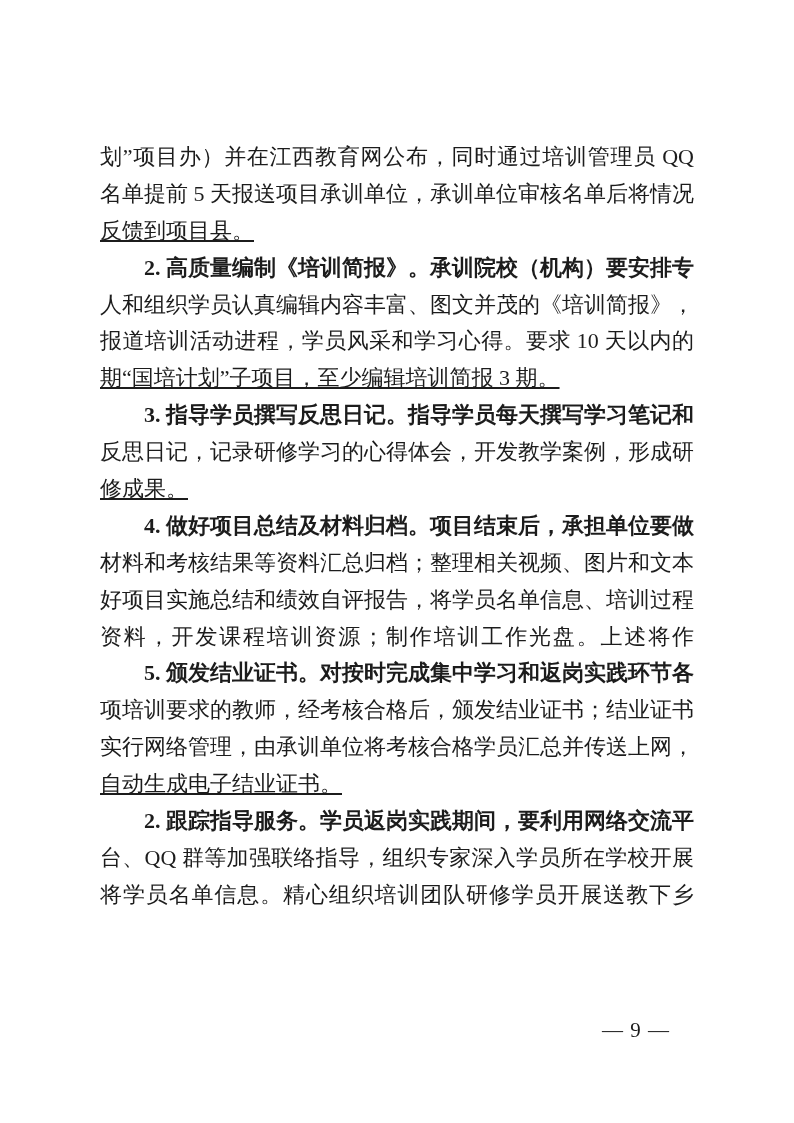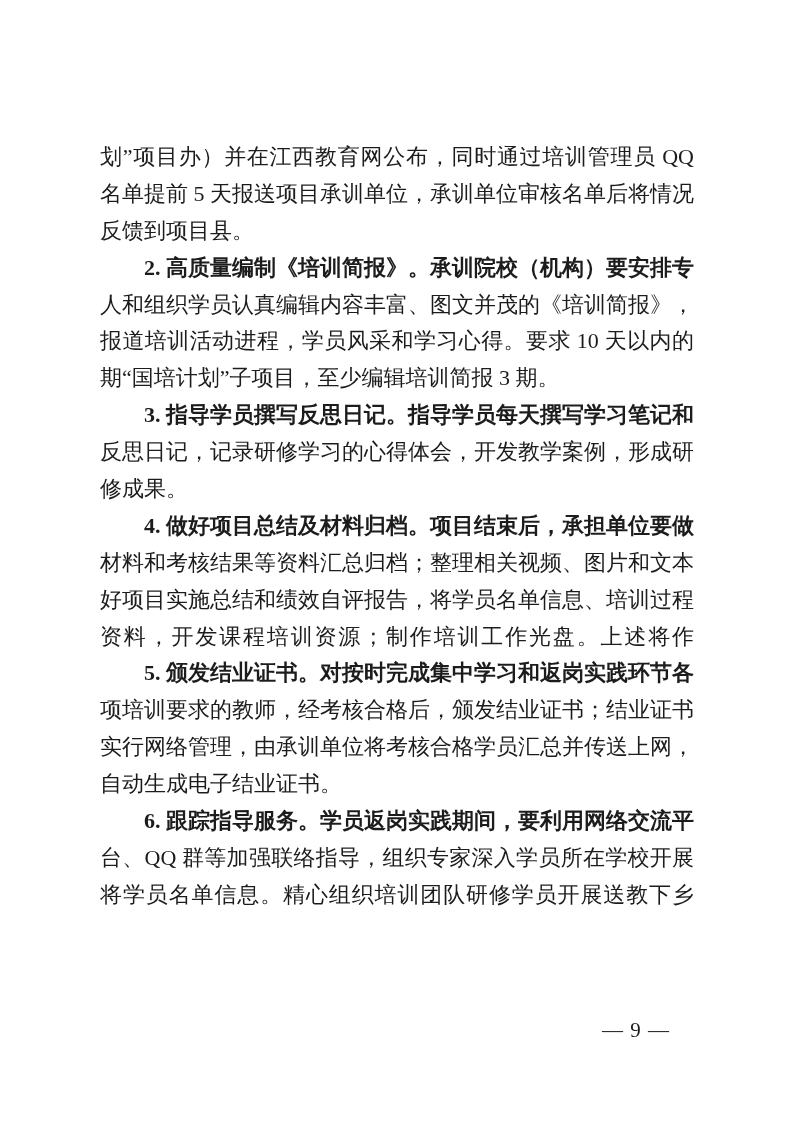--- a/index.html
+++ b/index.html
@@ -31,20 +31,21 @@
     text-align: justify;
     text-align-last: justify;
     text-justify: inter-ideograph;
     white-space: normal;
     overflow: hidden;
   }
   .line.indent { text-indent: 2em; font-weight: bold; }
   .line.last {
     text-align: right;
     text-align-last: left;
+    text-decoration: underline;
   }
   .page-footer {
     position: absolute;
     top: 1016px;
     right: 124px;
     font-size: 21px;
     line-height: 28px;
     color: #1c1c1c;
     letter-spacing: 1px;
   }
@@ -76,19 +77,19 @@
         <div class="line">好项目实施总结和绩效自评报告，将学员名单信息、培训过程</div>
         <div class="line">资料，开发课程培训资源；制作培训工作光盘。上述将作为“国</div>
       </div>
       <div class="paragraph">
         <div class="line indent">5. 颁发结业证书。对按时完成集中学习和返岗实践环节各</div>
         <div class="line">项培训要求的教师，经考核合格后，颁发结业证书；结业证书</div>
         <div class="line">实行网络管理，由承训单位将考核合格学员汇总并传送上网，</div>
         <div class="line last">自动生成电子结业证书。</div>
       </div>
       <div class="paragraph">
-        <div class="line indent">6. 跟踪指导服务。学员返岗实践期间，要利用网络交流平</div>
+        <div class="line indent">2. 跟踪指导服务。学员返岗实践期间，要利用网络交流平</div>
         <div class="line">台、QQ 群等加强联络指导，组织专家深入学员所在学校开展回</div>
         <div class="line">将学员名单信息。精心组织培训团队研修学员开展送教下乡</div>
       </div>
     </div>
   <div class="page-footer">— 9 —</div>
 </div>
 
 </body></html>

